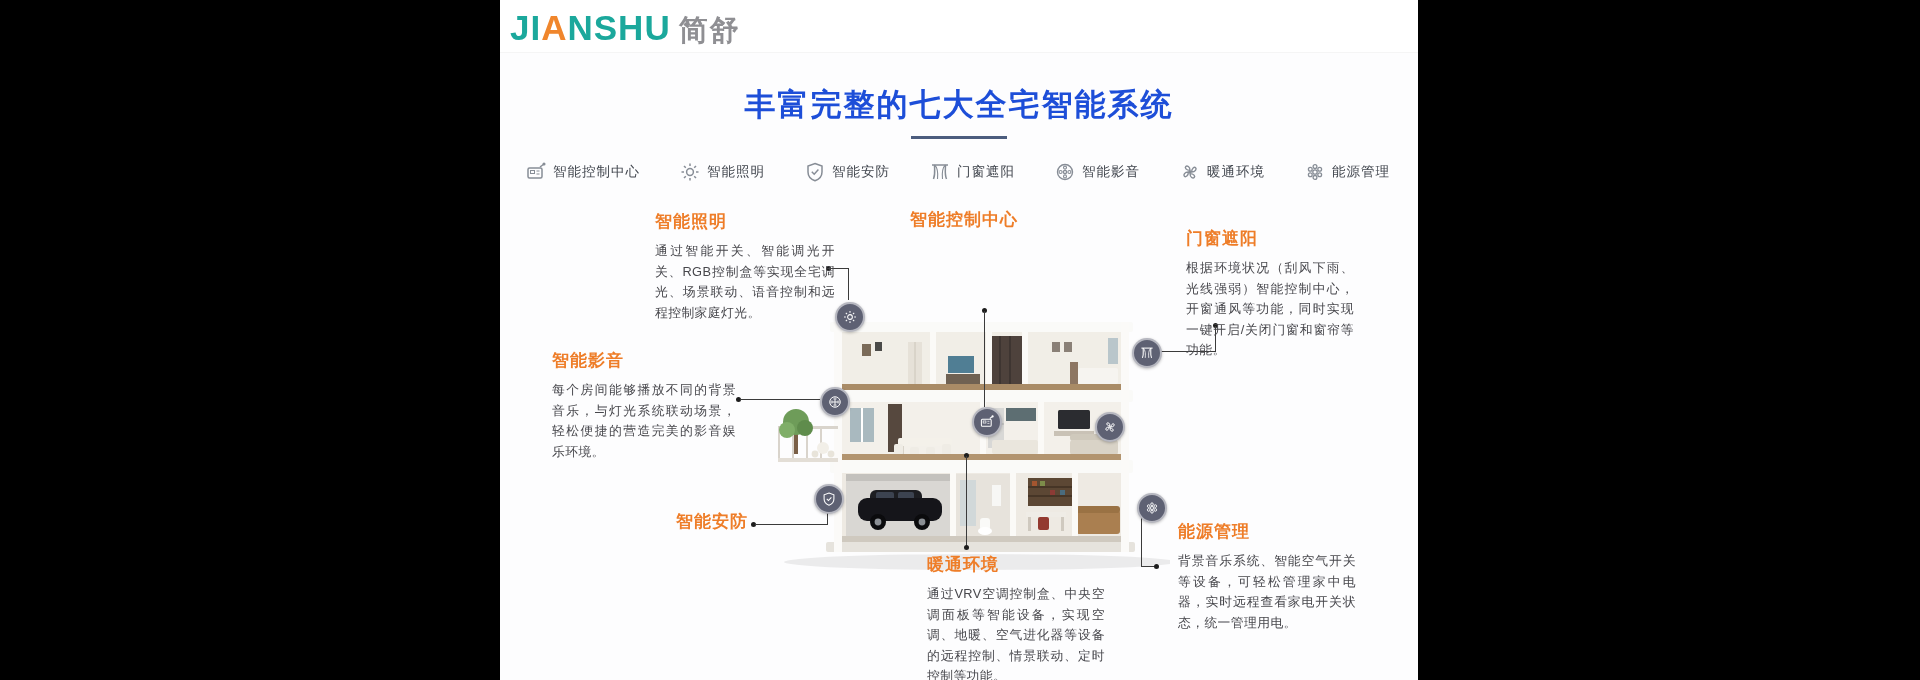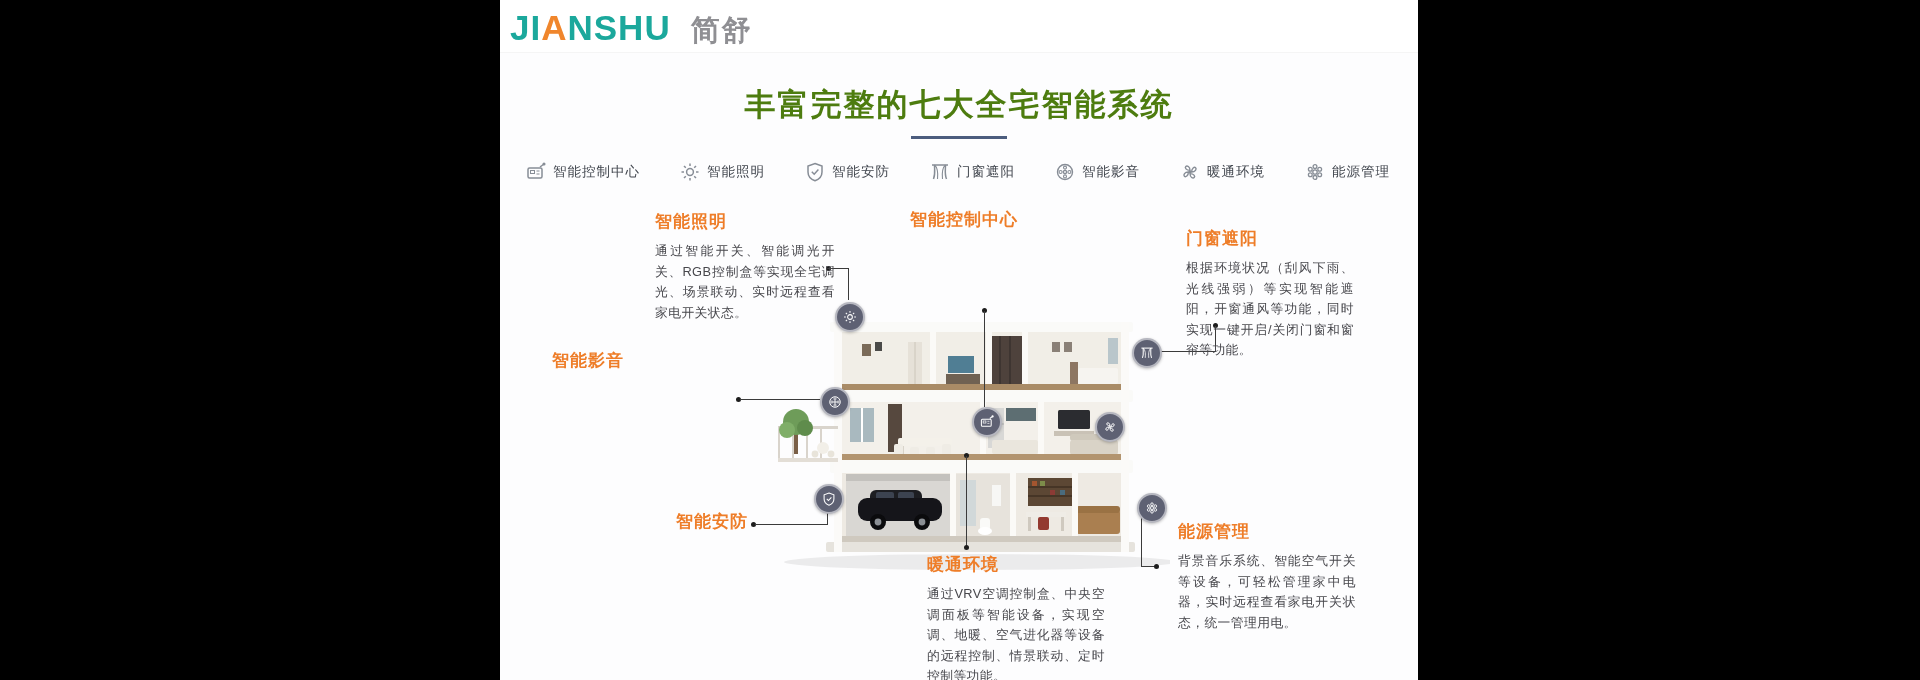--- a/index.html
+++ b/index.html
@@ -10,24 +10,24 @@
   }
   .content{
     position:absolute;left:500px;top:0;width:918px;height:680px;
     background:#fdfdfe;
   }
   
   .banner{position:absolute;left:0;top:0;width:100%;height:52px;background:#ffffff;border-bottom:1px solid #f5f5f5;}
   .logo{position:absolute;left:10px;top:8px;display:flex;align-items:baseline;cursor:pointer;}
   .logo .latin{font-size:35px;font-weight:800;letter-spacing:1px;color:#1ba89c;}
   .logo .latin .roofA{color:#f0862c;position:relative;}
-  .logo .cn{font-size:29px;font-weight:700;color:#8f8f93;margin-left:20px;letter-spacing:2px;}
+  .logo .cn{font-size:29px;font-weight:700;color:#8f8f93;margin-left:8px;letter-spacing:2px;}
   
   .sec-title{position:absolute;left:0;top:84px;width:100%;text-align:center;
-    font-size:31px;font-weight:bold;color:#4d7c0f;letter-spacing:2px;}
+    font-size:31px;font-weight:bold;color:#1d4ed8;letter-spacing:2px;}
   .title-divider{position:absolute;left:50%;top:136px;margin-left:-48px;width:96px;height:3px;background:#4c5d7e;}
   
   .feature-bar{position:absolute;left:26px;right:28px;top:162px;display:flex;justify-content:space-between;align-items:center;}
   .feat{display:flex;align-items:center;gap:7px;}
   .feat .fico{width:20px;height:20px;color:#878d96;display:flex;align-items:center;justify-content:center;}
   .feat .fico svg{width:20px;height:20px;}
   .feat .flabel{font-size:13.5px;color:#40454d;letter-spacing:1px;white-space:nowrap;}
   
   .callout{position:absolute;}
   .callout h3{margin:0 0 8px 0;font-size:17px;font-weight:bold;color:#ee7d28;letter-spacing:1px;}
@@ -352,31 +352,32 @@
       </svg>
     </span>
   <span class="node" style="left:637px;top:493px">
       <svg>
         <use href="#i-gear"></use>
       </svg>
     </span>
 
   <div class="callout co-lighting">
     <h3>智能照明</h3>
-    <p>通过智能开关、智能调光开关、RGB控制盒等实现全宅调光、场景联动、实时远程查看家电开关状态。</p>
+    <p>通过智能开关、智能调光开关、RGB控制盒等实现全宅调光、场景联动、语音控制和远程控制家庭灯光。</p>
   </div>
   <div class="callout co-control">
     <h3>智能控制中心</h3>
   </div>
   <div class="callout co-curtain">
     <h3>门窗遮阳</h3>
-    <p>根据环境状况（刮风下雨、光线强弱）等实现智能遮阳，开窗通风等功能，同时实现一键开启/关闭门窗和窗帘等功能。</p>
+    <p>根据环境状况（刮风下雨、光线强弱）智能控制中心，开窗通风等功能，同时实现一键开启/关闭门窗和窗帘等功能。</p>
   </div>
   <div class="callout co-av">
     <h3>智能影音</h3>
+    <p>每个房间能够播放不同的背景音乐，与灯光系统联动场景，轻松便捷的营造完美的影音娱乐环境。</p>
   </div>
   <div class="callout co-security">
     <h3>智能安防</h3>
   </div>
   <div class="callout co-hvac">
     <h3>暖通环境</h3>
     <p>通过VRV空调控制盒、中央空调面板等智能设备，实现空调、地暖、空气进化器等设备的远程控制、情景联动、定时控制等功能。</p>
   </div>
   <div class="callout co-energy">
     <h3>能源管理</h3>

